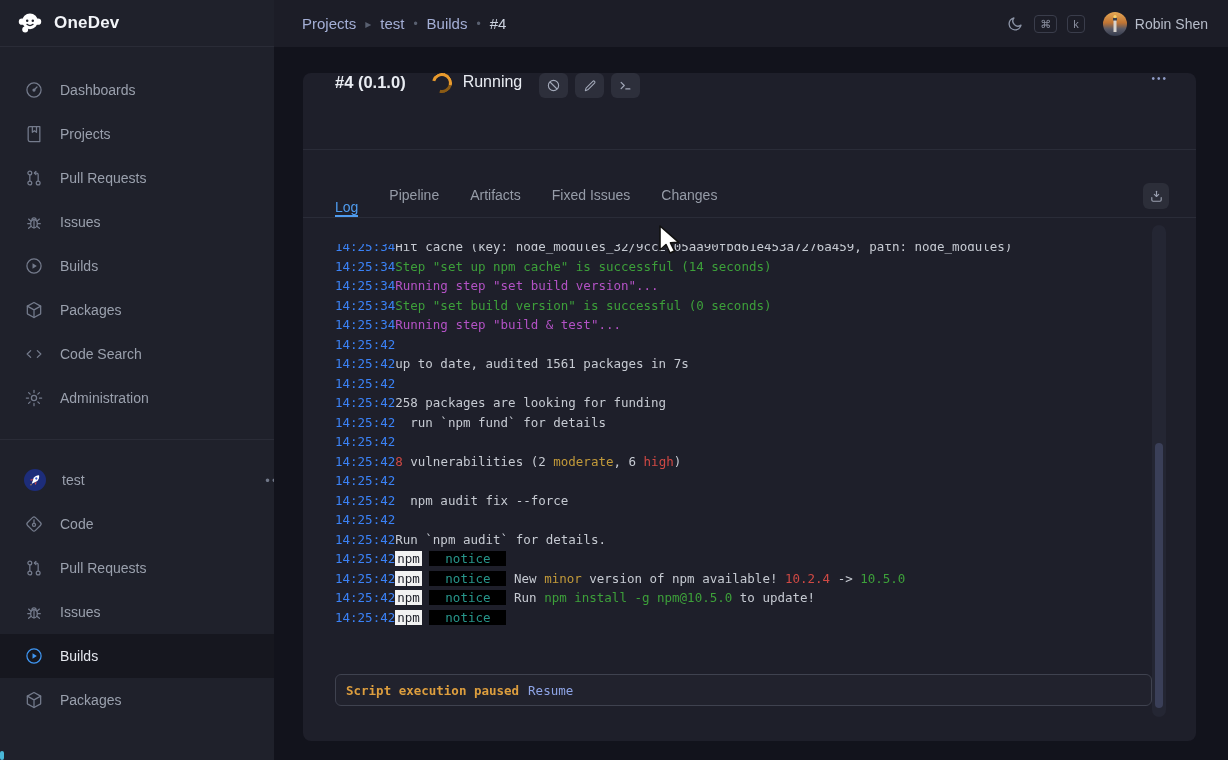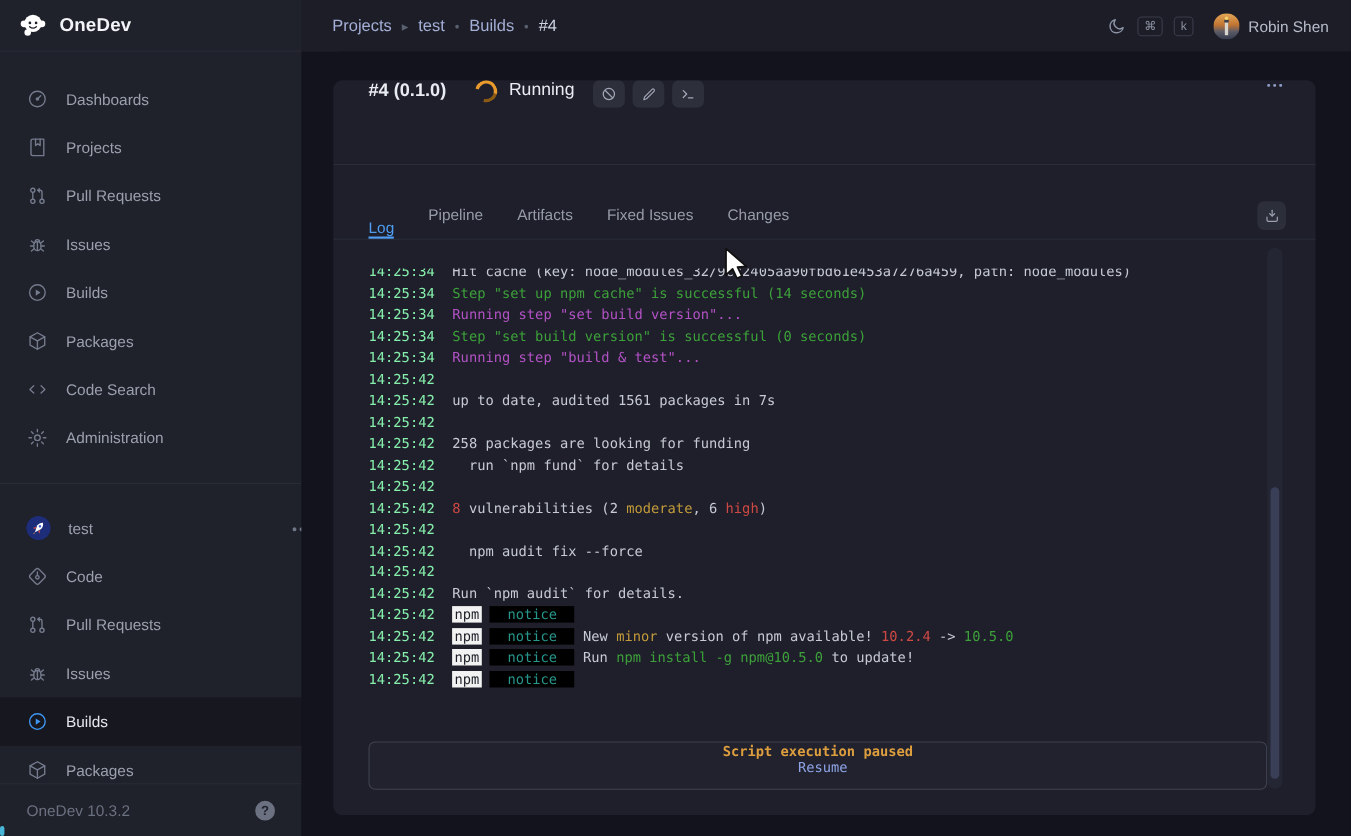--- a/index.html
+++ b/index.html
@@ -72,34 +72,34 @@
   .tab { font-size:14px; color:#969ca8; padding-bottom:14px; margin-right:31px; cursor:pointer; }
   .tab.active { color:#4f9cf0; border-bottom:2px solid #4f9cf0; padding-bottom:0; }
   .dl-btn { position:absolute; right:27px; bottom:8px; width:26px; height:26px; border-radius:6px;
     background:#2c2e39; color:#9aa0b0; display:flex; align-items:center; justify-content:center;
     cursor:pointer; }
 
   .log-wrap { margin:26px 0 0 32px; height:473px; overflow:hidden; width:815px; }
   .log-inner { margin-top:-7px; }
   .log-line { font-family:"DejaVu Sans Mono", monospace; font-size:12.5px; line-height:19.5px;
     white-space:pre; color:#c6cad2; }
-  .ts { color:#86efac; margin-right:16px; }
+  .ts { color:#3b82f6; }
   .lg-g { color:#3da03a; }
   .lg-m { color:#b352c5; }
   .lg-r { color:#cf4944; }
   .lg-y { color:#c29a3a; }
   .lg-t { color:#3cb5aa; cursor:pointer; }
   .lg-gn { color:#3da03a; }
   .badge-npm { background:#f2f2f2; color:#1d1f28; padding:0 2px; }
   .badge-notice { background:#000000; color:#27968b; padding:0 16px; }
 
-  .paused-banner { position:absolute; left:32px; top:601px; width:817px; height:44px;
+  .paused-banner { position:absolute; left:32px; top:601px; width:817px; height:32px;
     border:1px solid #3f424f; border-radius:6px; background:rgba(255,255,255,0.015);
     display:flex; align-items:center; padding:0 10px;
-    font-family:"DejaVu Sans Mono", monospace; font-size:12.5px;flex-direction:column; }
+    font-family:"DejaVu Sans Mono", monospace; font-size:12.5px; }
   .paused-text { color:#dd9e3e; font-weight:bold; }
   .resume-link { color:#8ea4e6; margin-left:9px; cursor:pointer; }
 
   .vscroll-track { position:absolute; right:30px; top:152px; width:14px; height:492px;
     background:#242633; border-radius:7px; }
   .vscroll-thumb { position:absolute; left:3px; top:218px; width:8px; height:265px;
     background:#3a3f58; border-radius:4px; cursor:pointer; }
 
   #cursor { position:absolute; left:656px; top:224px; width:30px; height:34px; z-index:50;
     pointer-events:none; }
@@ -280,24 +280,20 @@
         <span class="mi-icon">
           <svg width="20" height="20" viewBox="0 0 24 24" fill="none" stroke="currentColor" stroke-width="1.5" stroke-linecap="round" stroke-linejoin="round">
             <path d="M12 3l8 4.4v9.2L12 21l-8-4.4V7.4z"></path>
             <path d="M4 7.4l8 4.4 8-4.4M12 11.8V21"></path>
           </svg>
         </span>
         <span class="mi-label">Packages</span>
       </div>
     </div>
 
-  <div class="side-footer">
-    <span class="version">OneDev 10.3.2</span>
-    <span class="help-btn">?</span>
-  </div>
   <div class="side-scroll-sliver"></div>
 </div>
 
 <div id="topbar">
   <div id="breadcrumb" style="display:flex;align-items:center;">
       <span class="crumb">Projects</span>
       <span class="crumb-sep">▸</span>
       <span class="crumb">test</span>
       <span class="crumb-sep">•</span>
       <span class="crumb">Builds</span>

